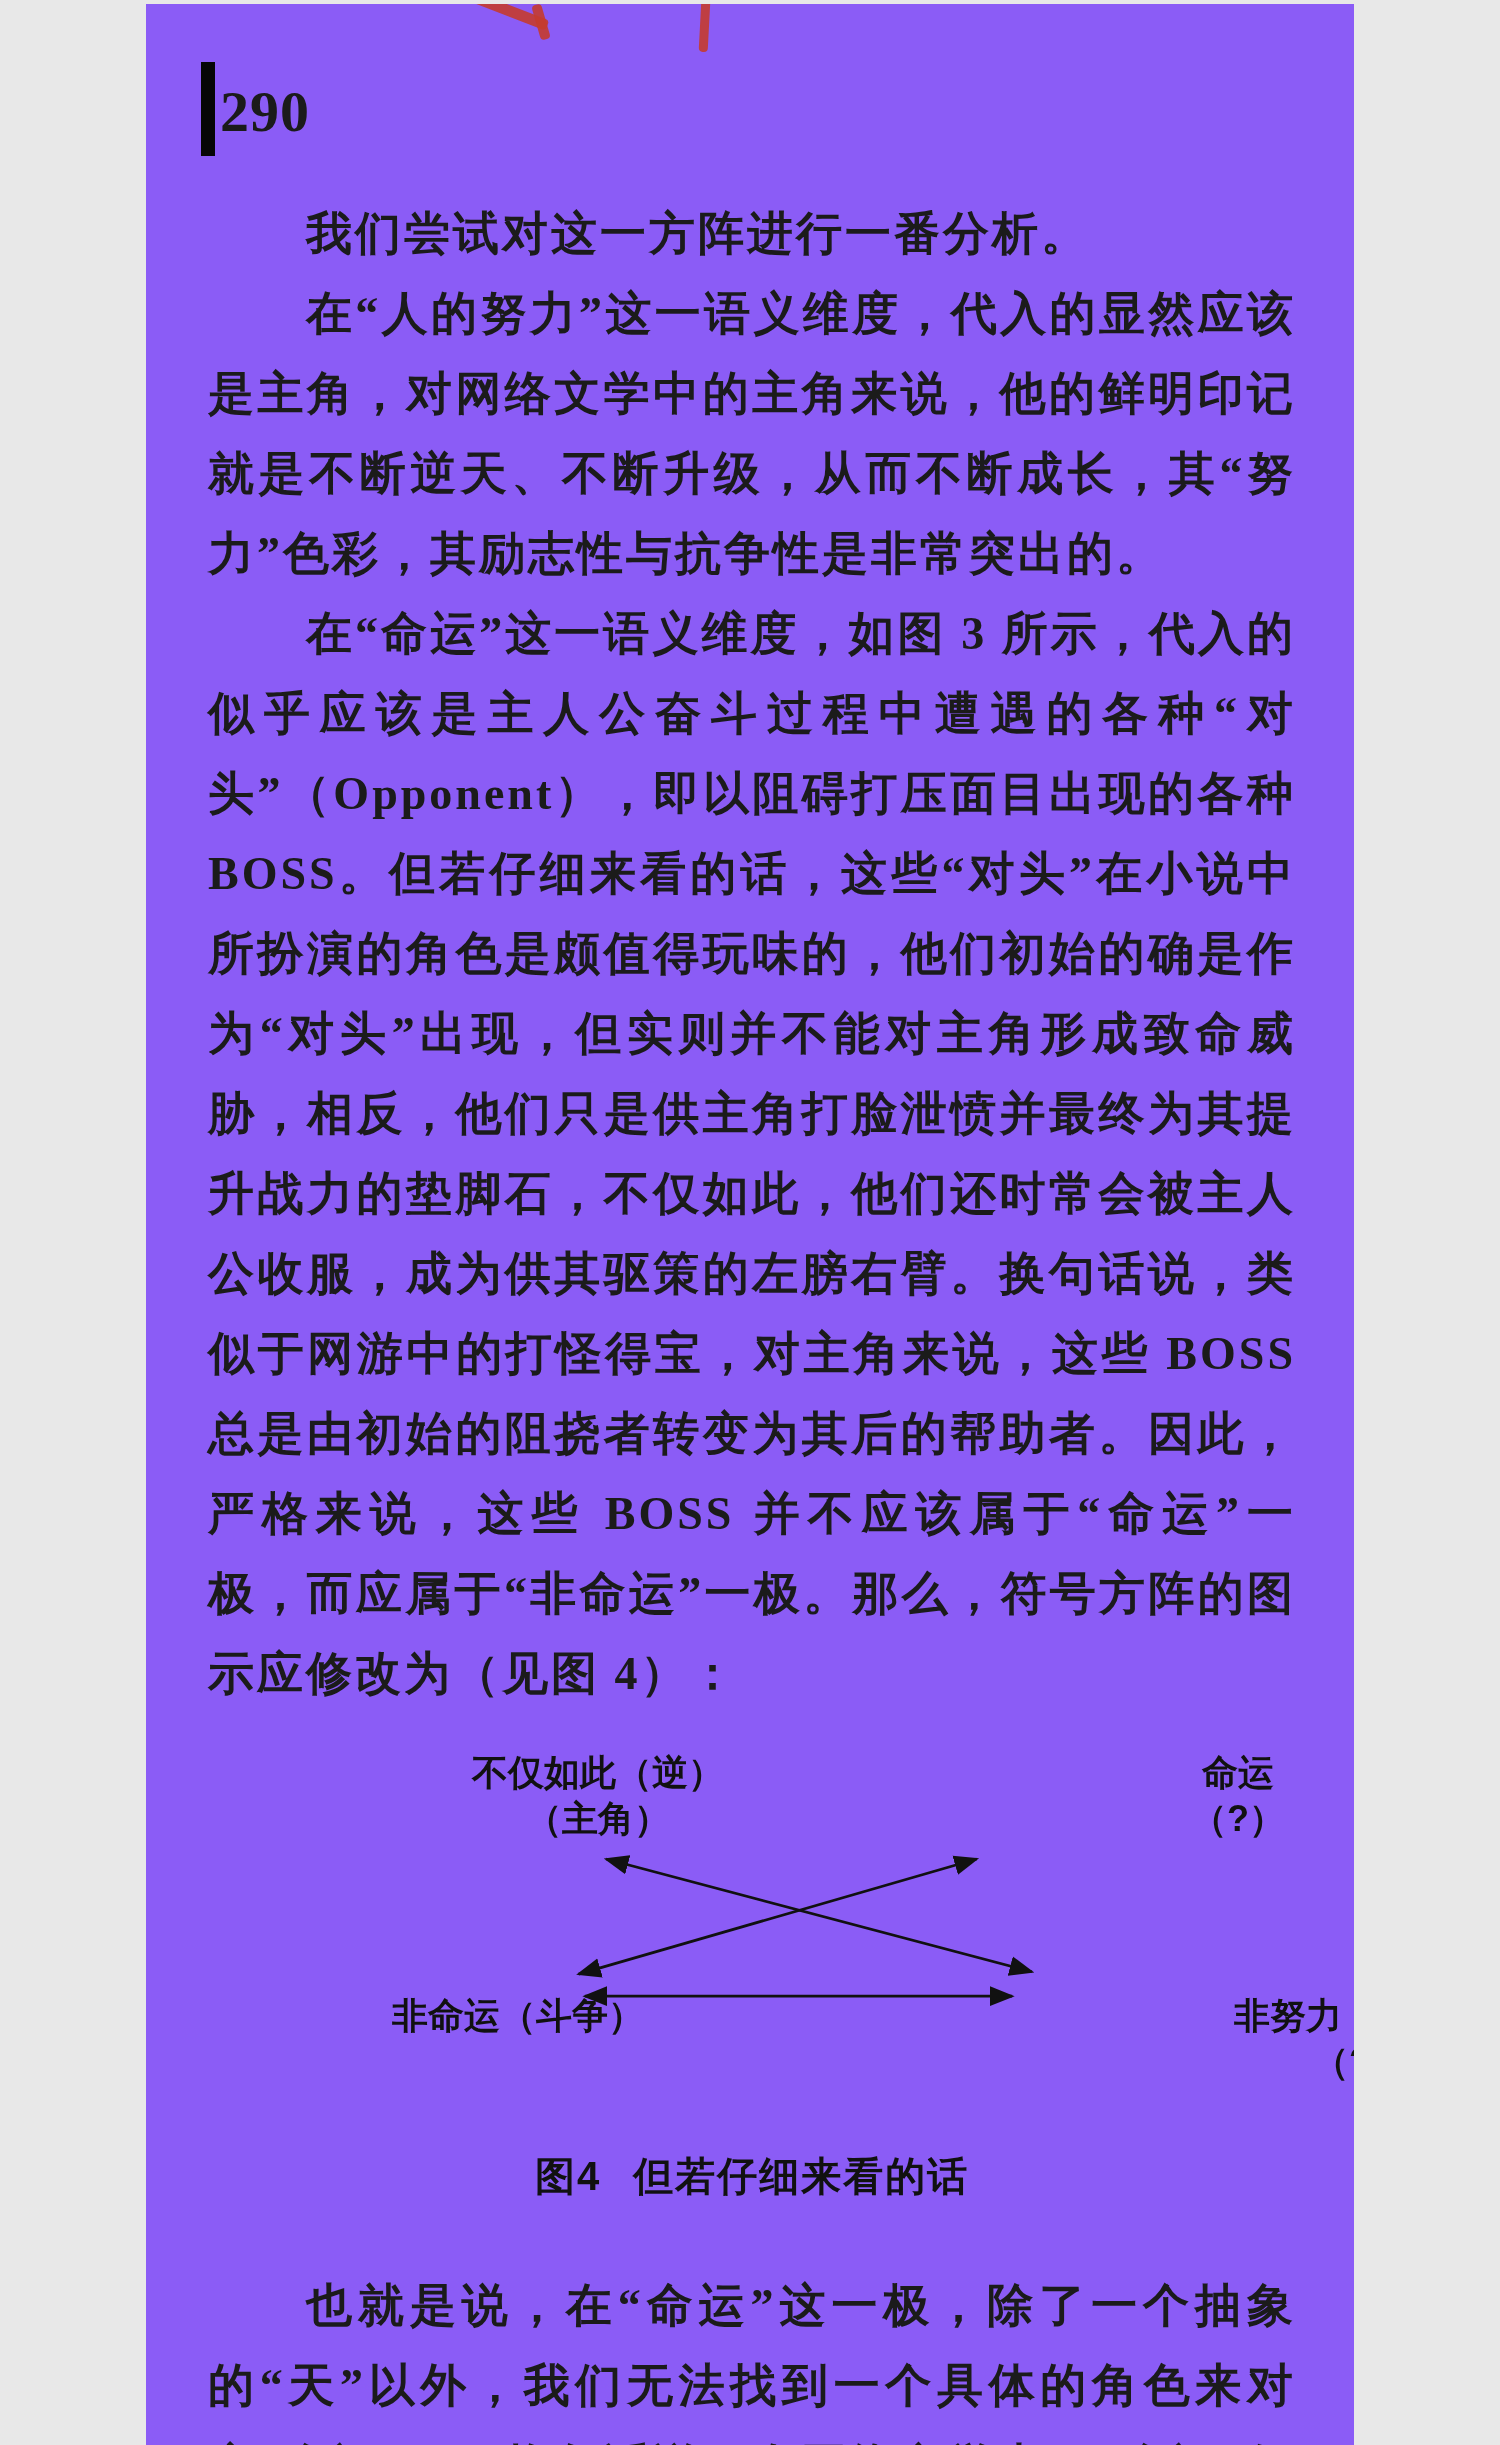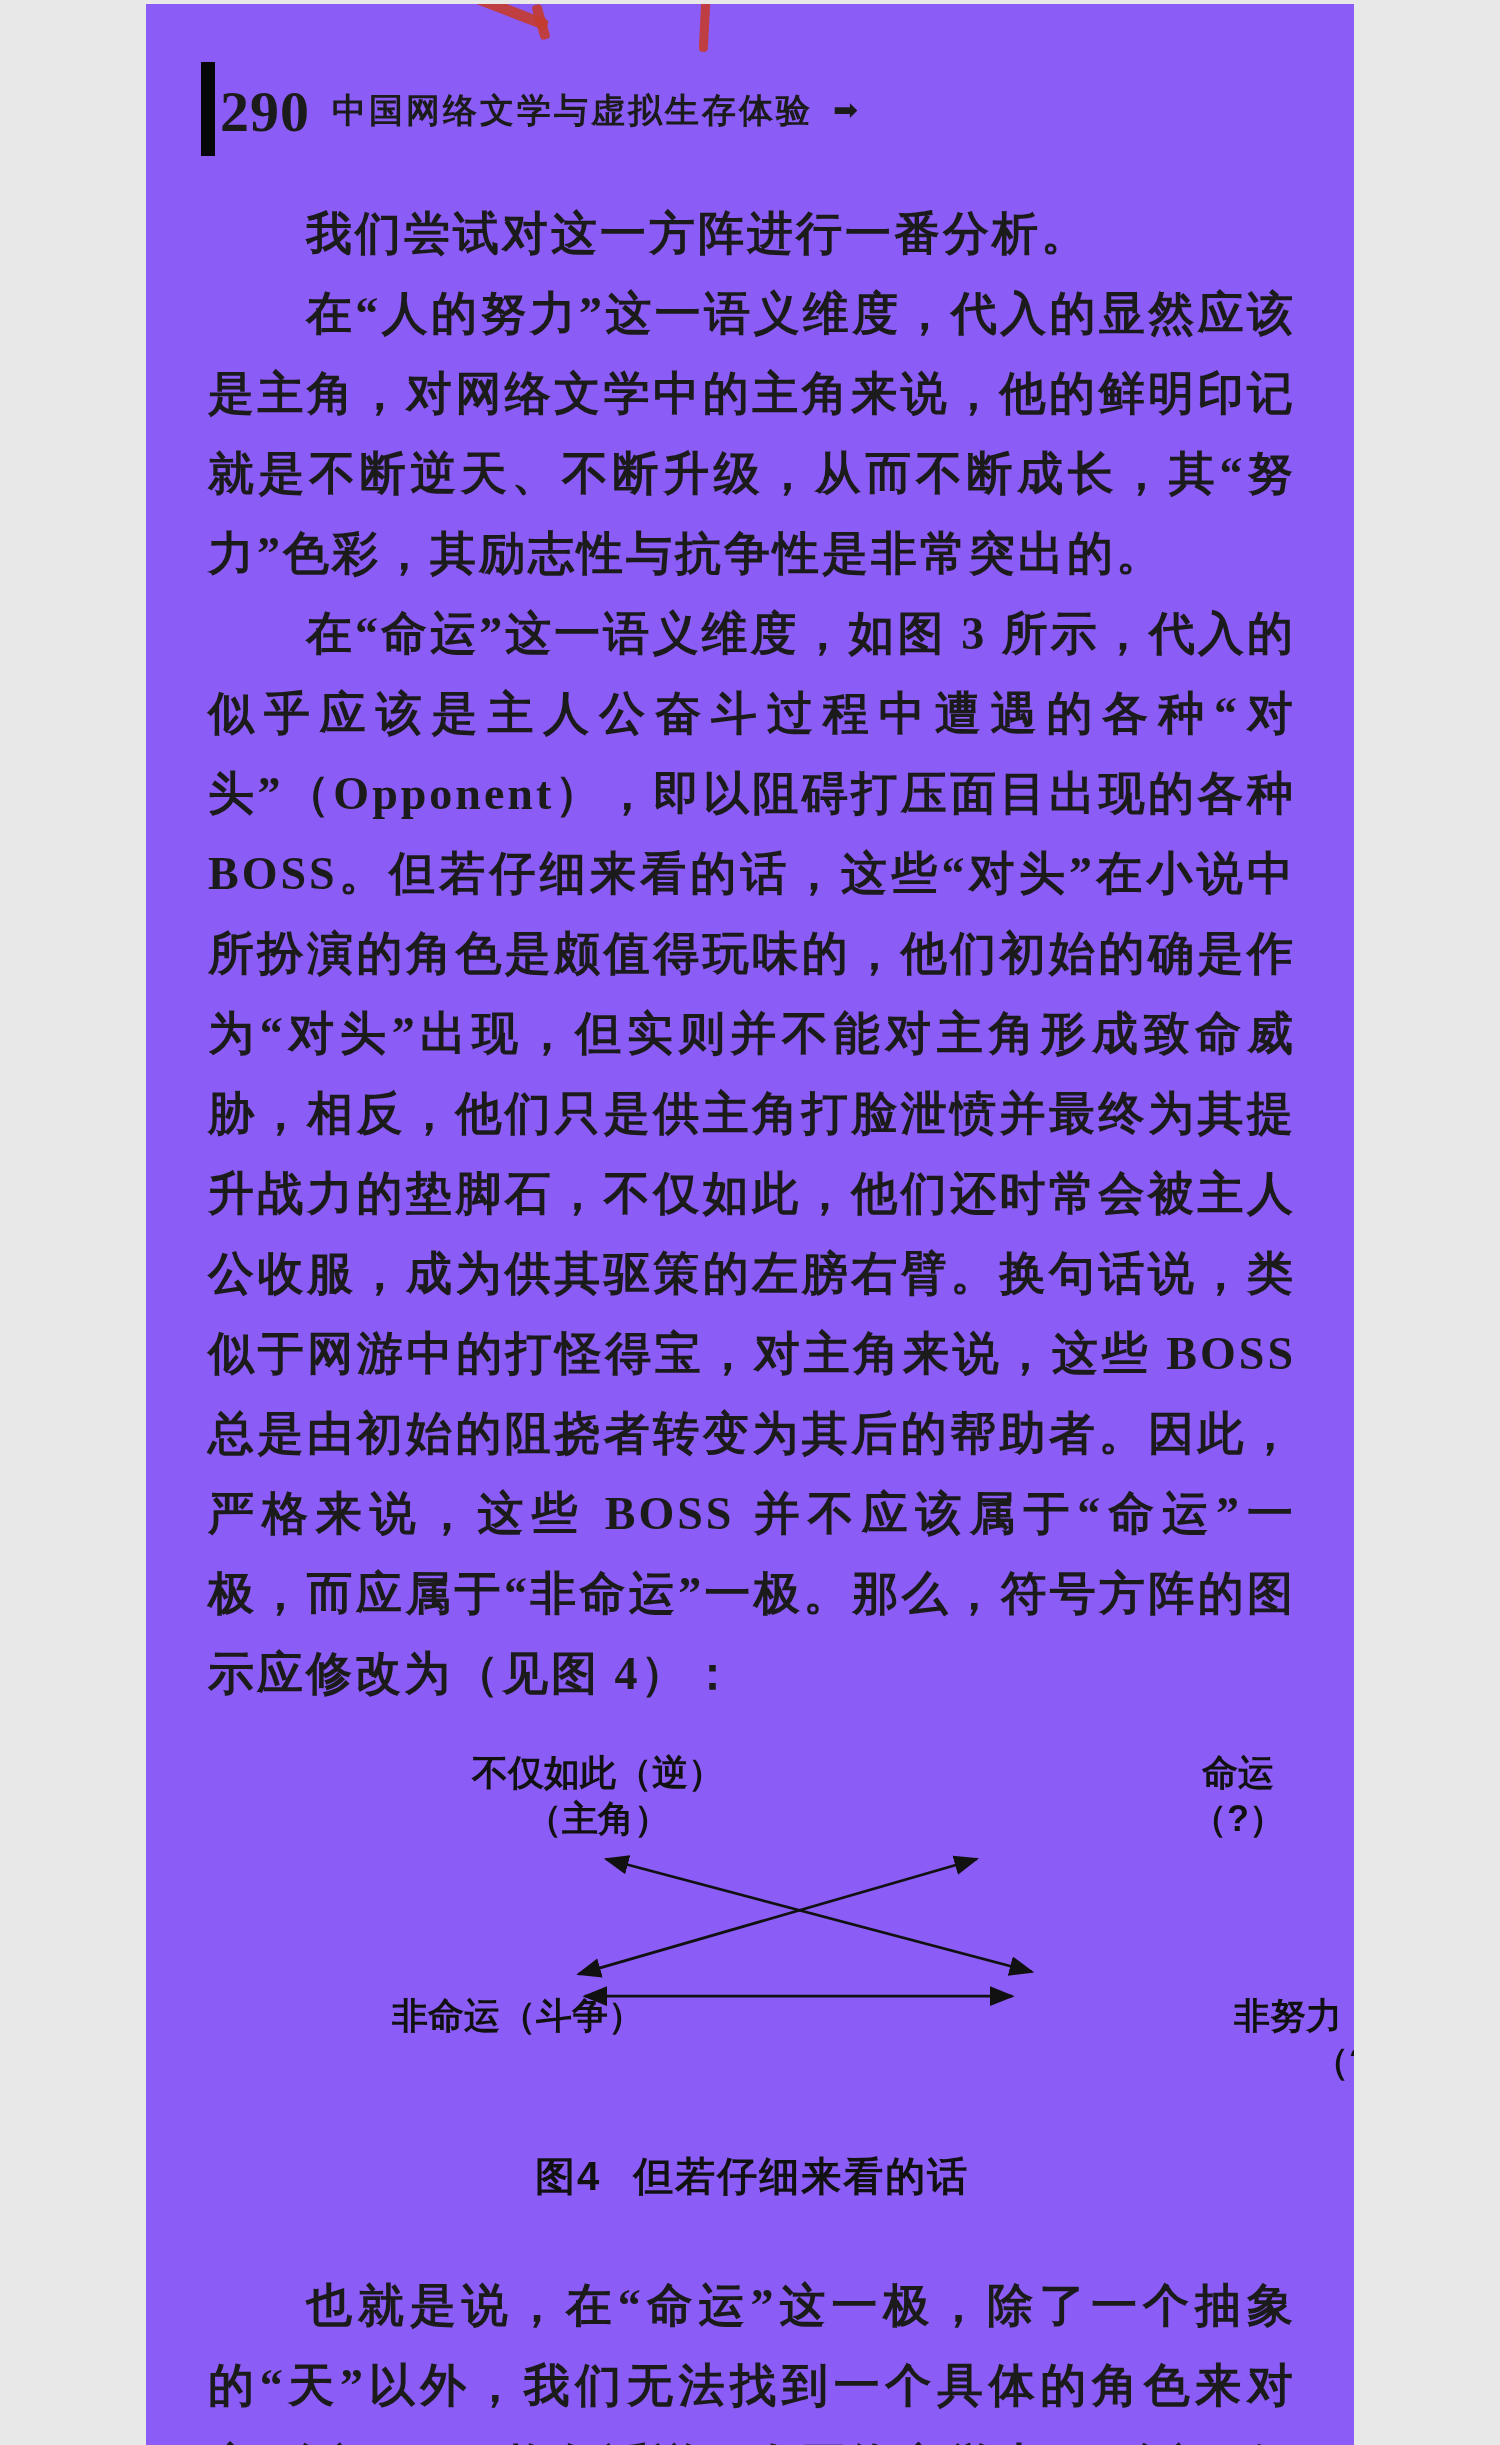--- a/index.html
+++ b/index.html
@@ -70,24 +70,20 @@
 <body>
 
 <div class="page">
 
   <div class="red-mark rm1"></div>
   <div class="red-mark rm2"></div>
   <div class="red-mark rm3"></div>
 
   <div class="page-tab"></div>
   <div class="page-number">290</div>
-  <div class="header-title-wrap">
-    <span class="header-title">中国网络文学与虚拟生存体验</span>
-    <span class="header-arrow">➡</span>
-  </div>
 
   <div class="content">
 
     <p class="body-para">我们尝试对这一方阵进行一番分析。</p>
     <p class="body-para">在“人的努力”这一语义维度，代入的显然应该是主角，对网络文学中的主角来说，他的鲜明印记就是不断逆天、不断升级，从而不断成长，其“努力”色彩，其励志性与抗争性是非常突出的。</p>
     <p class="body-para">在“命运”这一语义维度，如图 3 所示，代入的似乎应该是主人公奋斗过程中遭遇的各种“对头”（Opponent），即以阻碍打压面目出现的各种 BOSS。但若仔细来看的话，这些“对头”在小说中所扮演的角色是颇值得玩味的，他们初始的确是作为“对头”出现，但实则并不能对主角形成致命威胁，相反，他们只是供主角打脸泄愤并最终为其提升战力的垫脚石，不仅如此，他们还时常会被主人公收服，成为供其驱策的左膀右臂。换句话说，类似于网游中的打怪得宝，对主角来说，这些 BOSS 总是由初始的阻挠者转变为其后的帮助者。因此，严格来说，这些 BOSS 并不应该属于“命运”一极，而应属于“非命运”一极。那么，符号方阵的图示应修改为（见图 4）：</p>
 
     <div class="figure">
 
       <svg class="fig-arrows" viewBox="0 0 1380 345">

